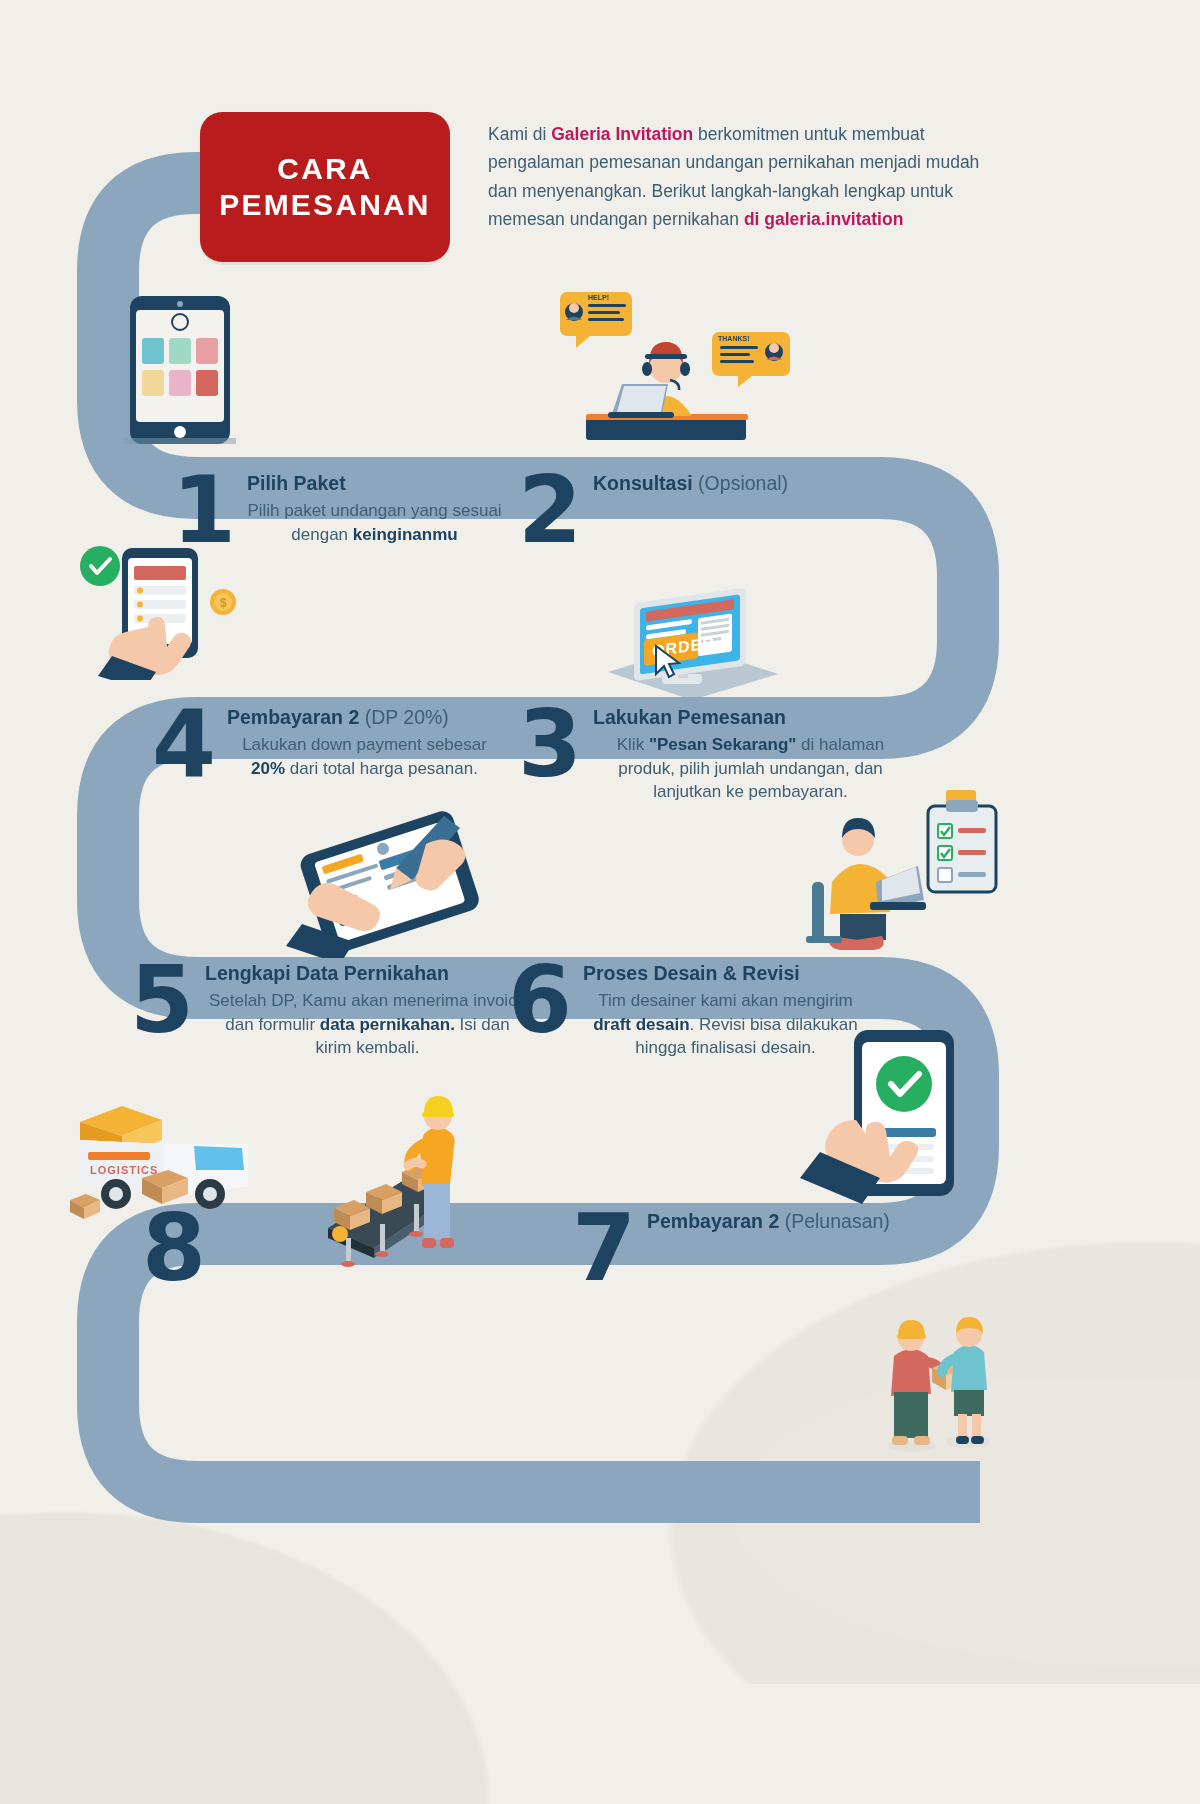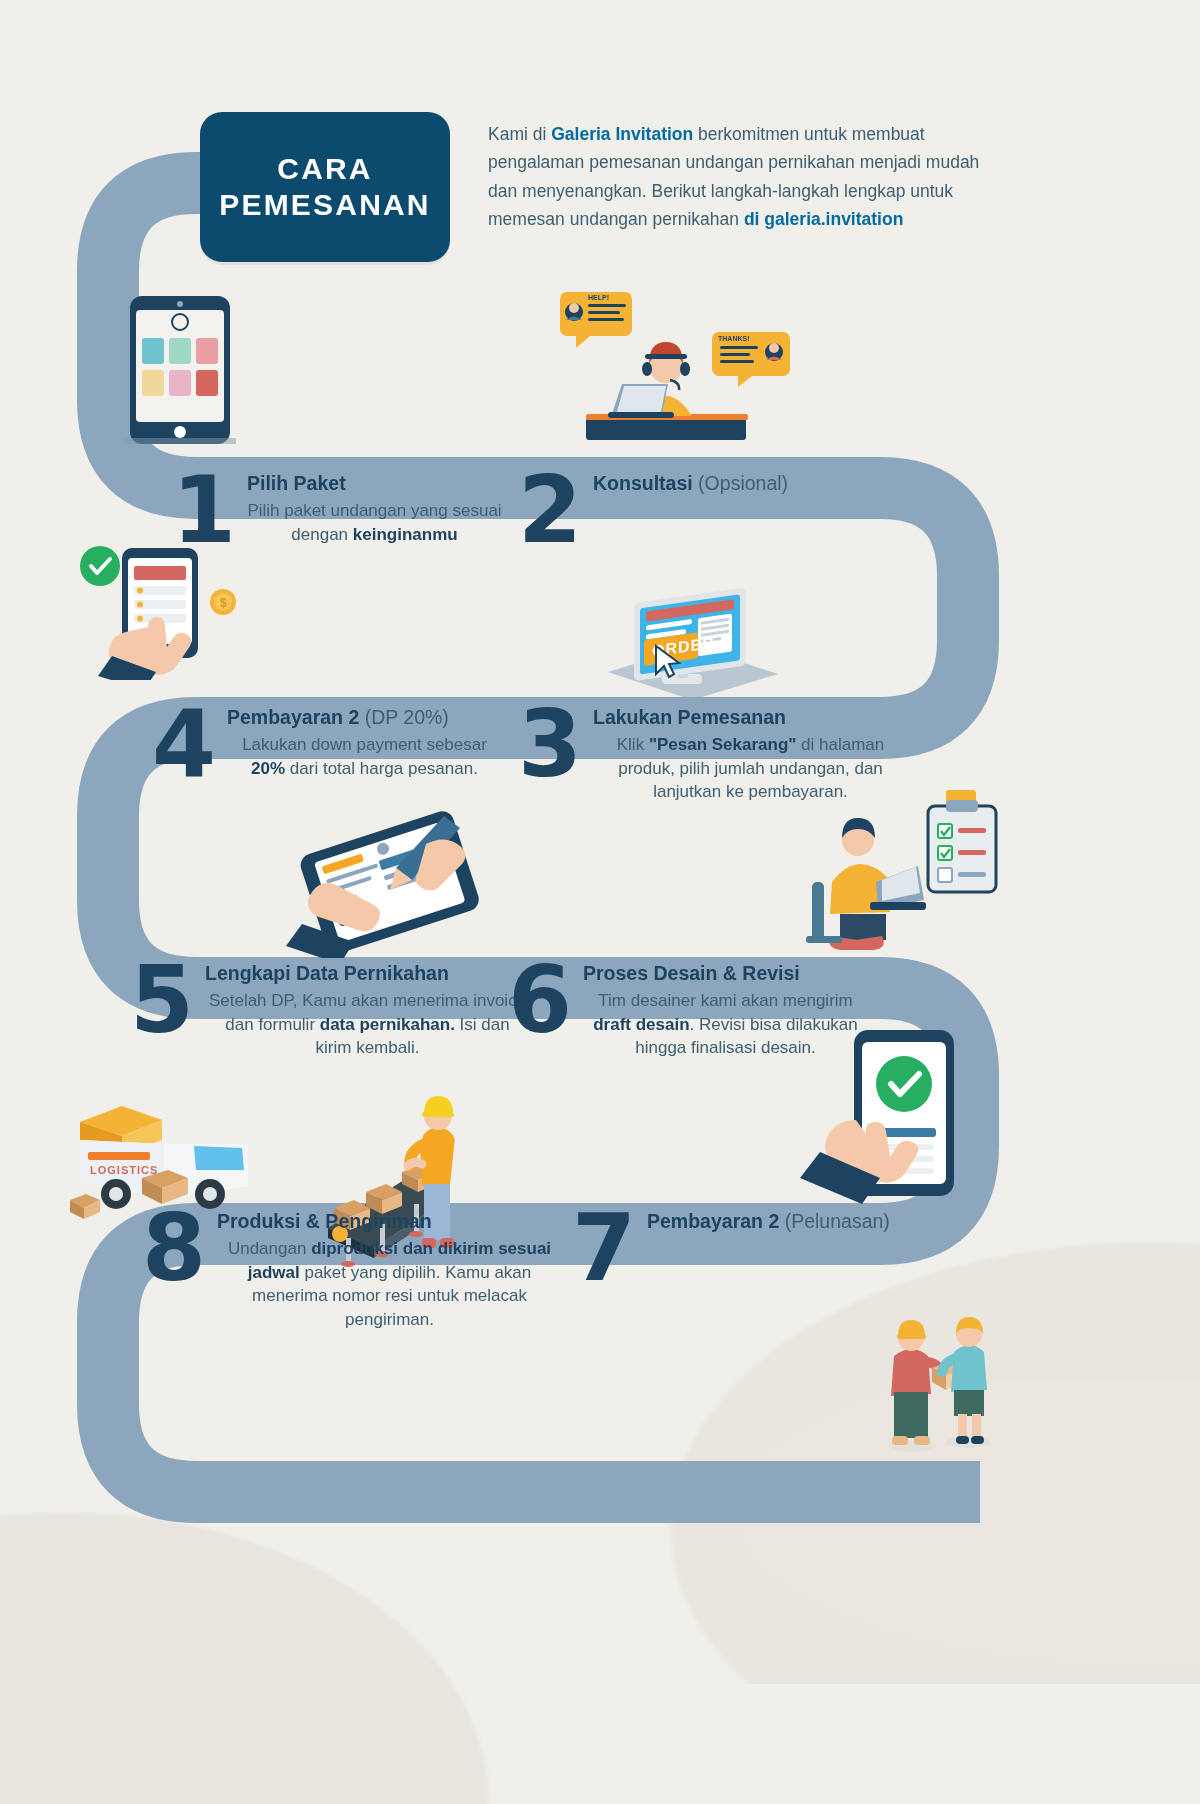--- a/index.html
+++ b/index.html
@@ -18,32 +18,32 @@
     background:radial-gradient(ellipse at 80% 70%, #e8e6de 0 55%, rgba(232,230,222,0) 56%);}
   .wave-tr{right:-120px;top:1380px;width:700px;height:330px;
     background:radial-gradient(ellipse at 75% 40%, #e9e7df 0 55%, rgba(233,231,223,0) 56%);}
 
   
   #snake{position:absolute;left:0;top:0;width:1200px;height:1804px;}
 
   
   .header{position:absolute;left:200px;top:112px;display:flex;align-items:flex-start;}
   .title-box{
-    width:250px;height:150px;border-radius:22px;background:#0c4a6e;
+    width:250px;height:150px;border-radius:22px;background:#b91c1c;
     display:flex;align-items:center;justify-content:center;text-align:center;
     box-shadow:0 3px 0 rgba(0,0,0,.05);
   }
   .title-box .t{
     color:#ffffff;font-weight:bold;font-size:30px;letter-spacing:2.2px;line-height:1.2;
   }
   .intro{
     margin-left:38px;width:500px;color:#3e5e73;font-size:17.5px;line-height:1.62;
     padding-top:8px;
   }
-  .intro b{color:#0369a1;font-weight:bold;}
+  .intro b{color:#be185d;font-weight:bold;}
 
   
   .step{position:absolute;display:flex;align-items:flex-start;}
   .step .num{
     color:#1d4361;font-weight:bold;line-height:.84;font-size:92px;
     font-family:"DejaVu Sans", sans-serif;letter-spacing:-3px;
     flex:0 0 auto;
   }
   .step .body{margin-left:14px;}
   .step h3{
@@ -430,26 +430,20 @@
   <div class="body">
     <h3>
       <span>Proses Desain &amp; Revisi</span><span class="light"></span>
     </h3>
     <p><span>Tim desainer kami akan mengirim </span><b>draft desain</b><span>. Revisi bisa dilakukan hingga finalisasi desain.</span></p>
   </div>
 </div>
 
 <div class="step s8">
   <div class="num">8</div>
-  <div class="body">
-    <h3>
-      <span>Produksi &amp; Pengiriman</span><span class="light"></span>
-    </h3>
-    <p><span>Undangan </span><b>diproduksi dan dikirim sesuai jadwal</b><span> paket yang dipilih. Kamu akan menerima nomor resi untuk melacak pengiriman.</span></p>
-  </div>
 </div>
 
 <div class="step s7">
   <div class="num">7</div>
   <div class="body">
     <h3>
       <span>Pembayaran 2</span><span class="light"> (Pelunasan)</span>
     </h3>
   </div>
 </div>

